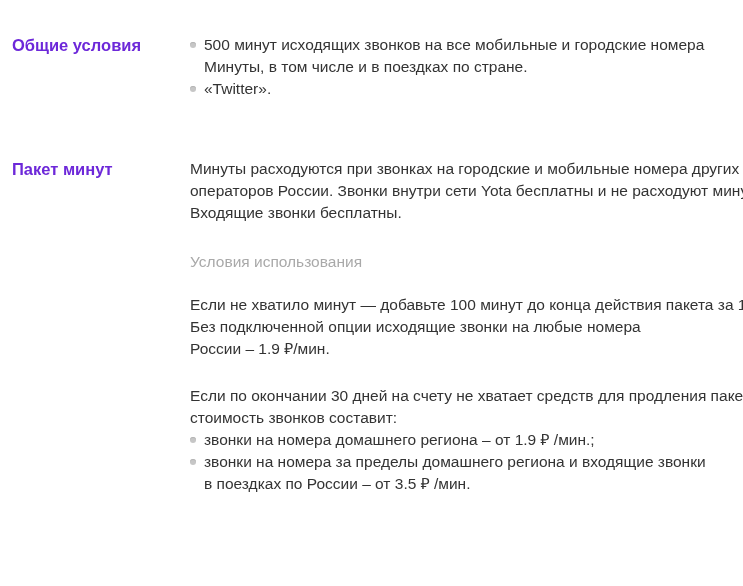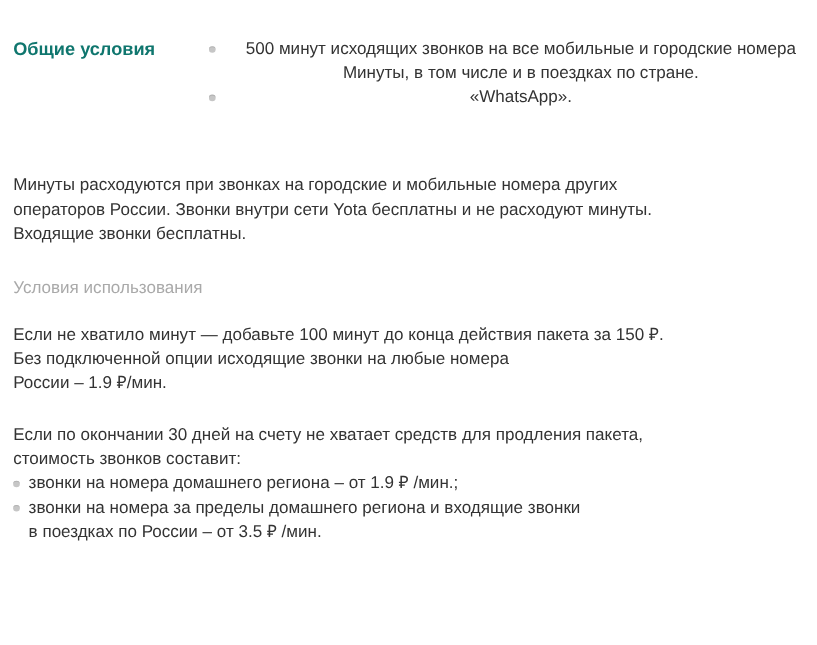--- a/index.html
+++ b/index.html
@@ -18,29 +18,29 @@
   .row {
     display: grid;
     grid-template-columns: 178px 1fr;
     align-items: start;
   }
   .row + .row { margin-top: 58px; }
   h2.row-heading {
     font-size: 16.5px;
     line-height: 22px;
     font-weight: bold;
-    color: #0f766e;
+    color: #6d28d9;
   }
   .content {
     font-size: 15.5px;
     line-height: 22px;
     color: #333333;
   }
   .line { white-space: nowrap; }
-  ul.dot-list { list-style: none; text-align: center; }
+  ul.dot-list { list-style: none; }
   ul.dot-list > li {
     position: relative;
     padding-left: 14px;
   }
   ul.dot-list > li::before {
     content: "";
     position: absolute;
     left: 0;
     top: 8px;
     width: 6px;
@@ -63,27 +63,28 @@
 
   <section class="row">
     <h2 class="row-heading">Общие условия</h2>
     <div class="content">
       <ul class="dot-list">
         <li>
           <div class="line">500 минут исходящих звонков на все мобильные и городские номера</div>
           <div class="line">Минуты, в том числе и в поездках по стране.</div>
         </li>
         <li>
-          <div class="line">«WhatsApp».</div>
+          <div class="line">«Twitter».</div>
         </li>
       </ul>
     </div>
   </section>
 
   <section class="row">
+    <h2 class="row-heading">Пакет минут</h2>
     <div class="content">
 
       <div class="block-intro">
         <div class="line">Минуты расходуются при звонках на городские и мобильные номера других</div>
         <div class="line">операторов России. Звонки внутри сети Yota бесплатны и не расходуют минуты.</div>
         <div class="line">Входящие звонки бесплатны.</div>
       </div>
 
       <div class="subtitle line">Условия использования</div>
 

